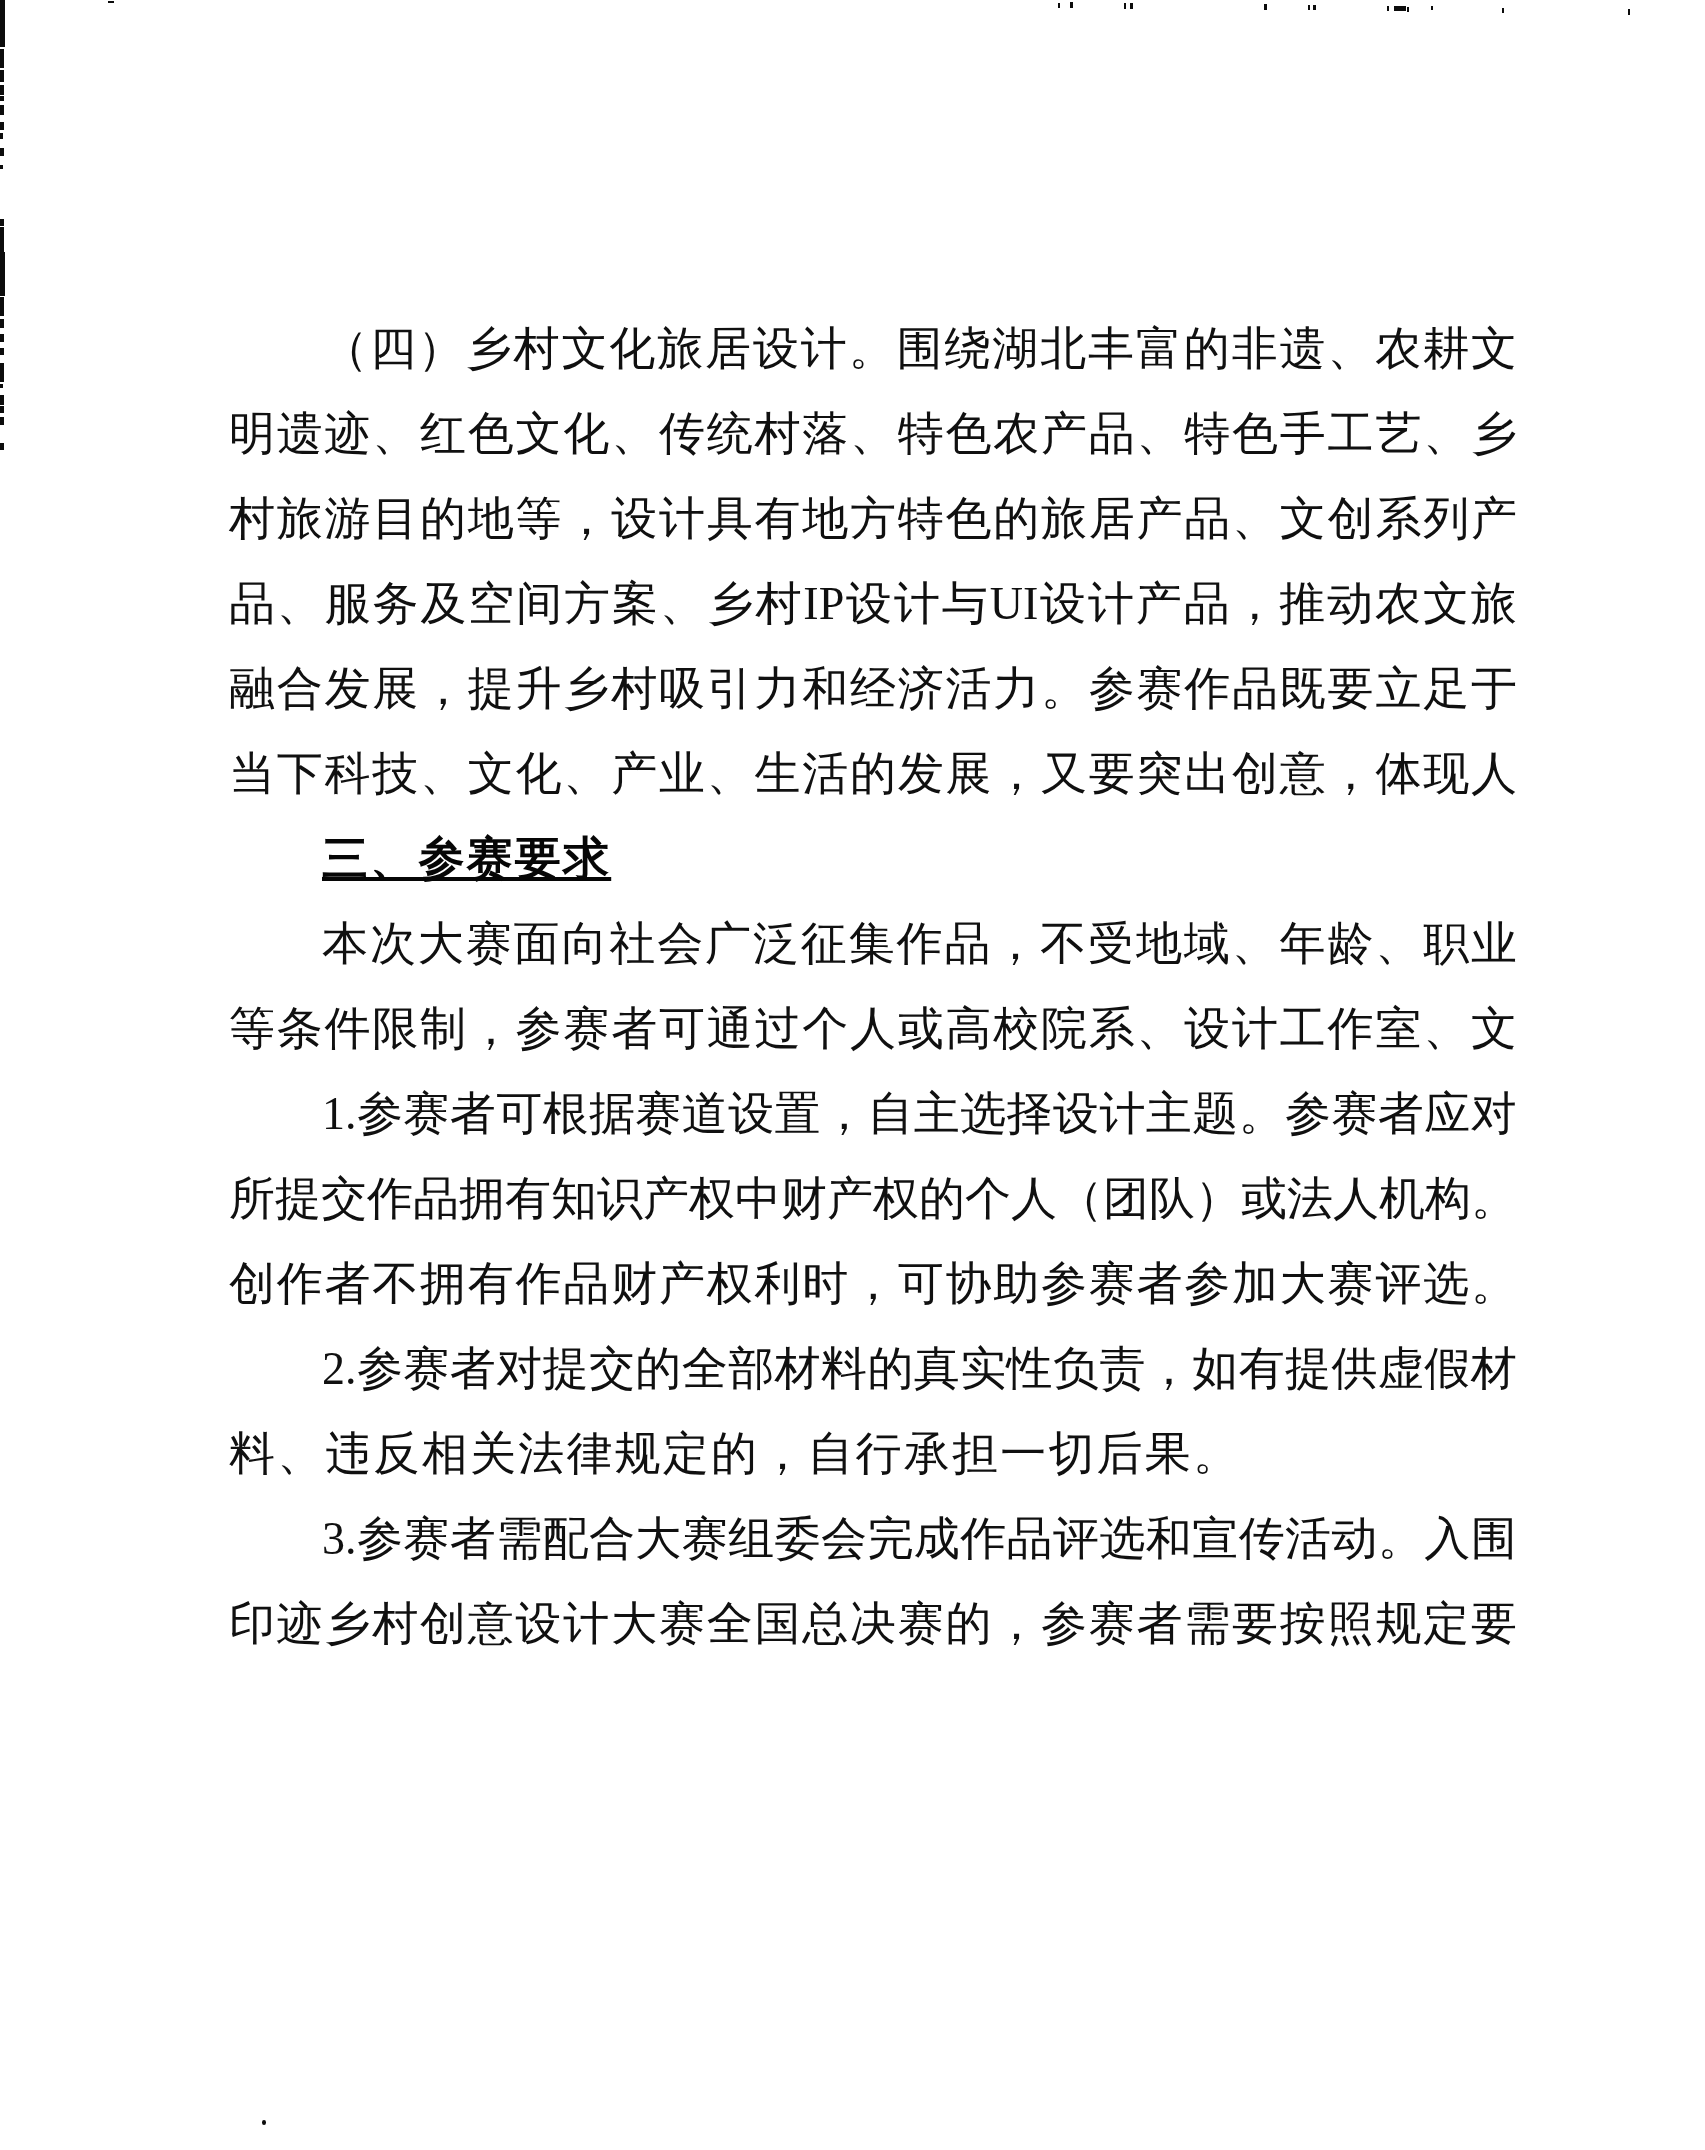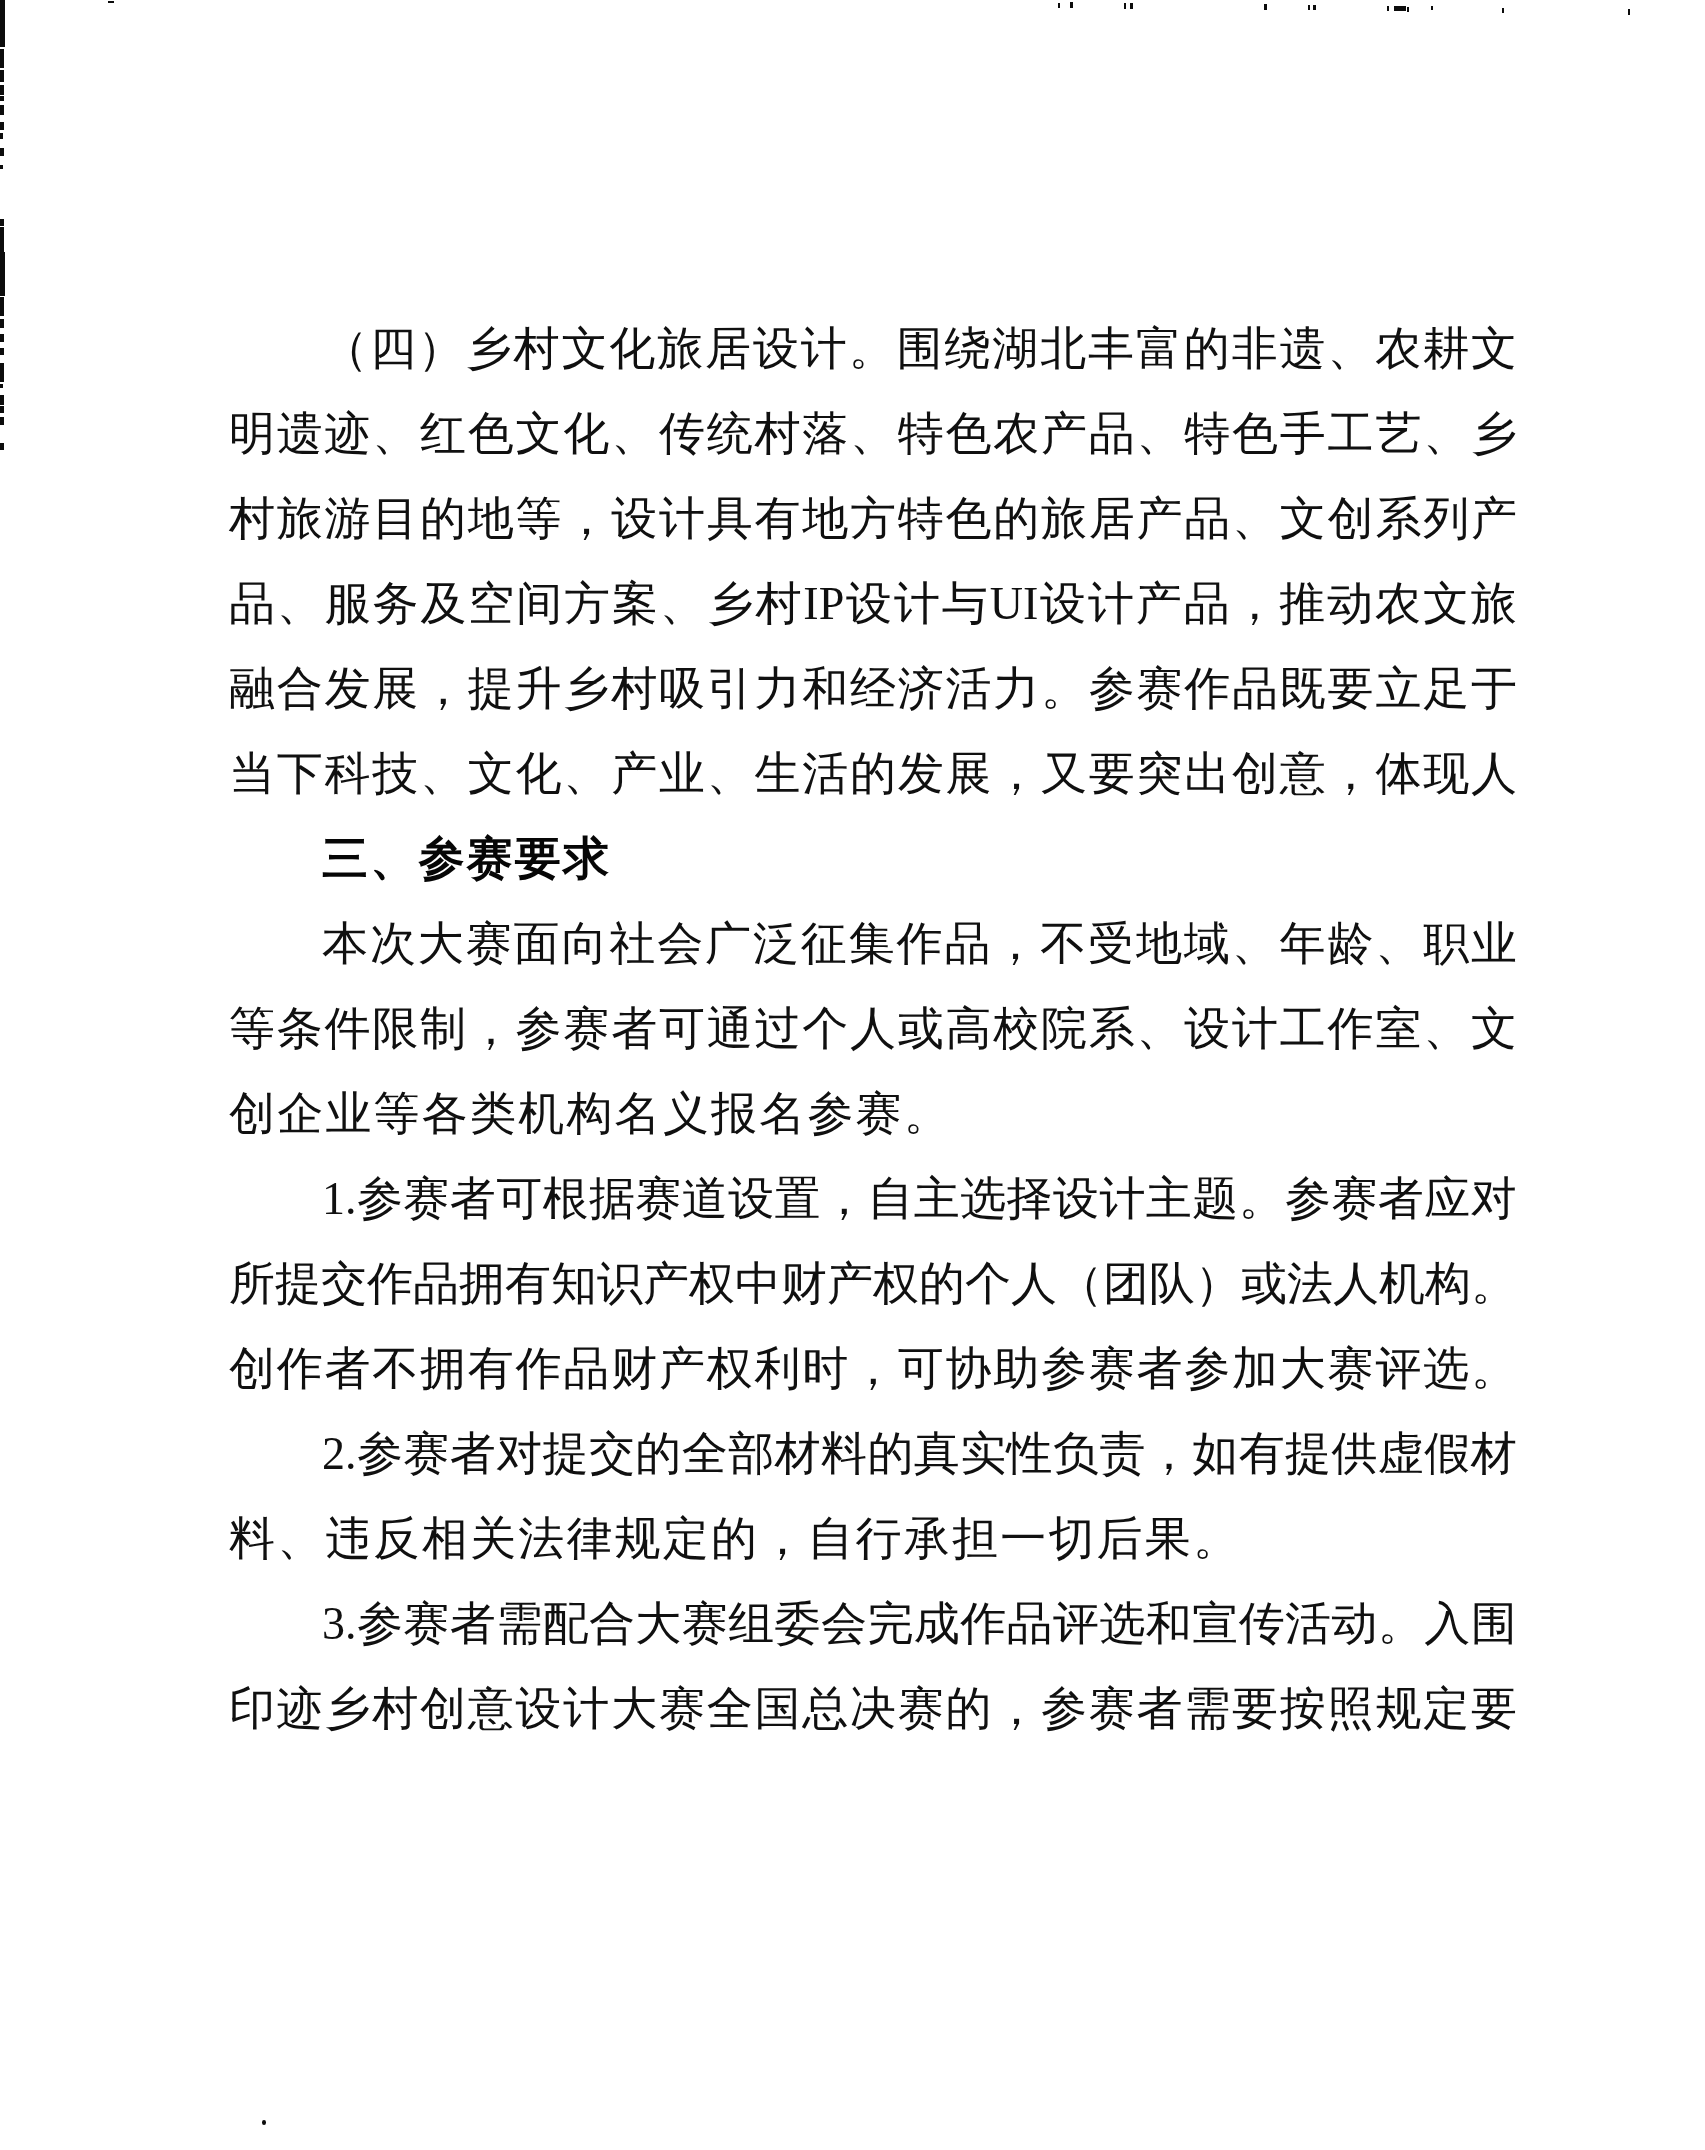--- a/index.html
+++ b/index.html
@@ -38,20 +38,21 @@
   .jleft {
     text-align: left;
     letter-spacing: 2.2px;
   }
   .indent.jleft { text-indent: 93px; }
   .indent.jfull { padding-left: 93px; box-sizing: border-box; }
   .heading {
     font-family: "Liberation Sans", "DejaVu Sans", sans-serif;
     font-weight: 700;
     color: #060606;
+    text-decoration: underline;
   }
   
   .artifact {
     position: absolute;
     background: #0c0c0c;
   }
   .artifact.dot { border-radius: 50%; }
 </style>
 </head>
 <body>
@@ -324,21 +325,20 @@
         <span>系</span>
         <span>、</span>
         <span>设</span>
         <span>计</span>
         <span>工</span>
         <span>作</span>
         <span>室</span>
         <span>、</span>
         <span>文</span>
       </div>
-    <div class="line jleft">创企业等各类机构名义报名参赛。</div>
     <div class="line indent jfull">
         <span>1.</span>
         <span>参</span>
         <span>赛</span>
         <span>者</span>
         <span>可</span>
         <span>根</span>
         <span>据</span>
         <span>赛</span>
         <span>道</span>

